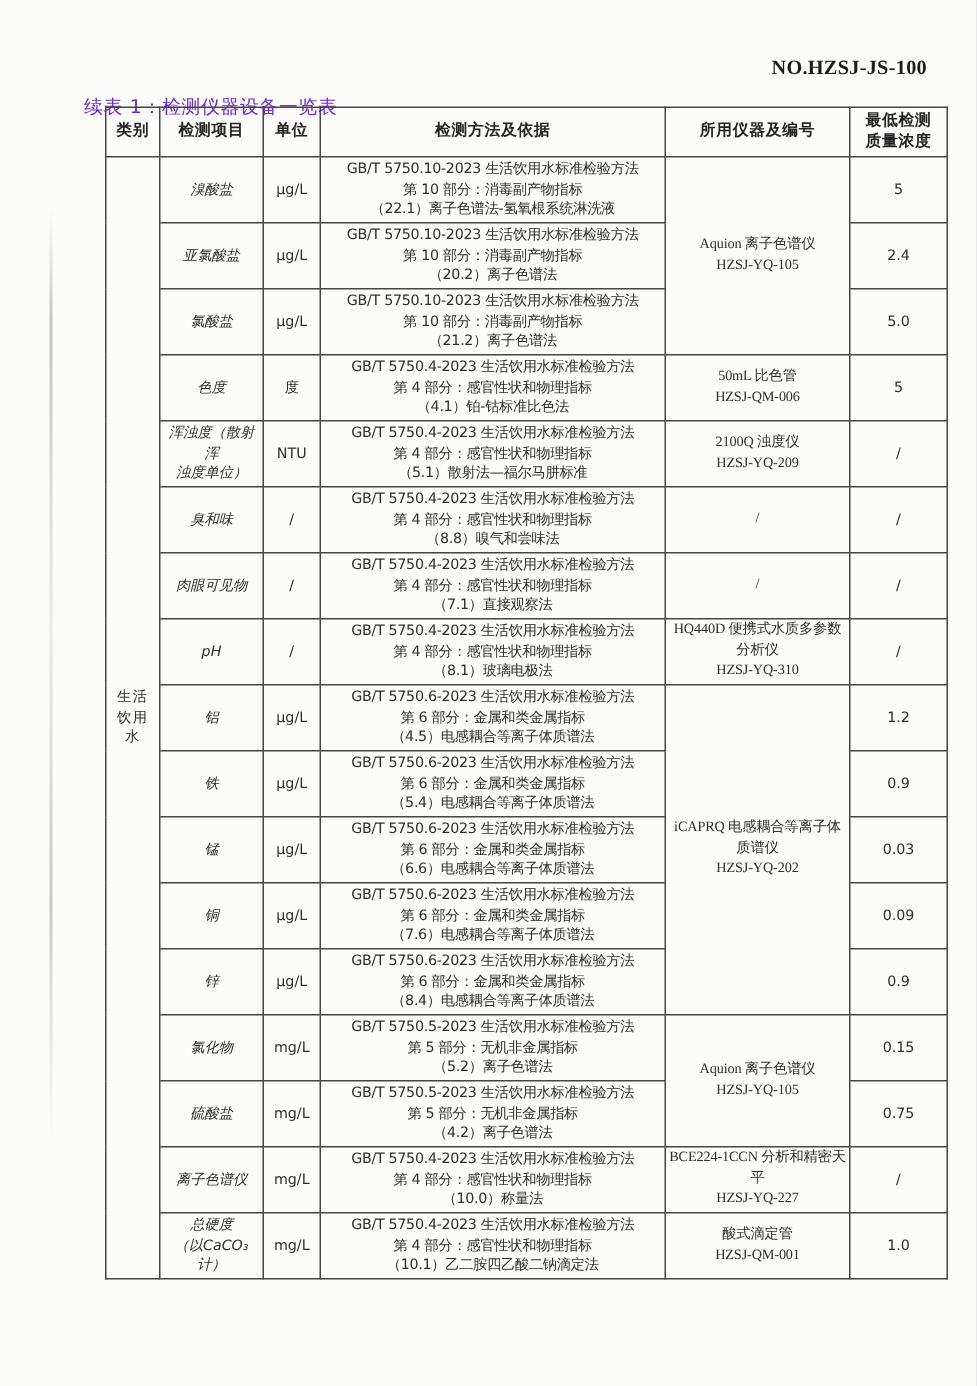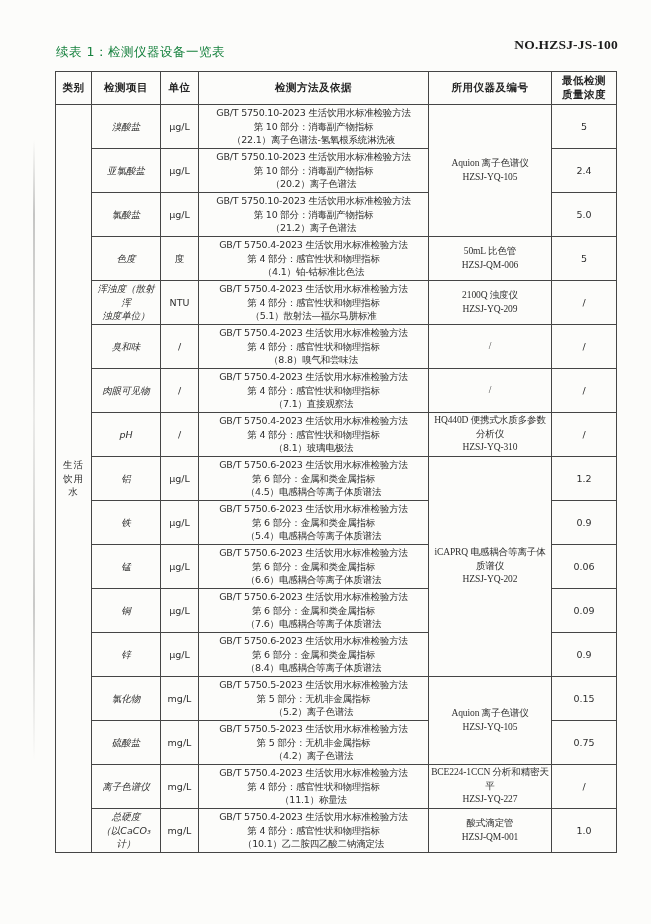--- a/index.html
+++ b/index.html
@@ -11,32 +11,32 @@
     color:#2b2b2b;
     overflow:hidden;
   }
   .doc-number {
     position:absolute; top:37px; right:33px;
     font-family:"Liberation Serif", serif;
     font-weight:bold; font-size:13.5px; color:#1c1c1c;
     letter-spacing:0.2px;
   }
   .table-title {
-    position:absolute; top:44px; left:56px;
-    font-size:12.5px; color:#15803d; letter-spacing:0.5px;
+    position:absolute; top:63px; left:56px;
+    font-size:12.5px; color:#6d28d9; letter-spacing:0.5px;
   }
   .scan-edge {
     position:absolute; left:33px; top:140px; width:2px; height:620px;
     background:linear-gradient(to bottom,
       rgba(70,70,70,0) 0%, rgba(70,70,70,0.30) 12%,
       rgba(70,70,70,0.10) 45%, rgba(70,70,70,0.28) 75%,
       rgba(70,70,70,0) 100%);
   }
   table.equip {
-    position:absolute; top:71px; left:55px;
+    position:absolute; top:71px; left:70px;
     width:561px;
     border-collapse:collapse;
     table-layout:fixed;
   }
   .equip th, .equip td {
     border:1px solid #454545;
     padding:0 2px;
     text-align:center;
     vertical-align:middle;
     overflow:hidden;
@@ -283,21 +283,21 @@
           </td>
           <td class="unit-cell">
             <div>μg/L</div>
           </td>
           <td class="method-cell">
             <div>GB/T 5750.6-2023 生活饮用水标准检验方法</div>
             <div>第 6 部分：金属和类金属指标</div>
             <div>（6.6）电感耦合等离子体质谱法</div>
           </td>
           <td class="min-cell">
-            <div>0.06</div>
+            <div>0.03</div>
           </td>
         </tr>
         <tr>
           <td class="item-cell">
             <div>铜</div>
           </td>
           <td class="unit-cell">
             <div>μg/L</div>
           </td>
           <td class="method-cell">
@@ -364,21 +364,21 @@
         <tr>
           <td class="item-cell">
             <div>离子色谱仪</div>
           </td>
           <td class="unit-cell">
             <div>mg/L</div>
           </td>
           <td class="method-cell">
             <div>GB/T 5750.4-2023 生活饮用水标准检验方法</div>
             <div>第 4 部分：感官性状和物理指标</div>
-            <div>（11.1）称量法</div>
+            <div>（10.0）称量法</div>
           </td>
           <td class="instr-cell">
             <div>BCE224-1CCN 分析和精密天平</div>
             <div>HZSJ-YQ-227</div>
           </td>
           <td class="min-cell">
             <div>/</div>
           </td>
         </tr>
         <tr>

